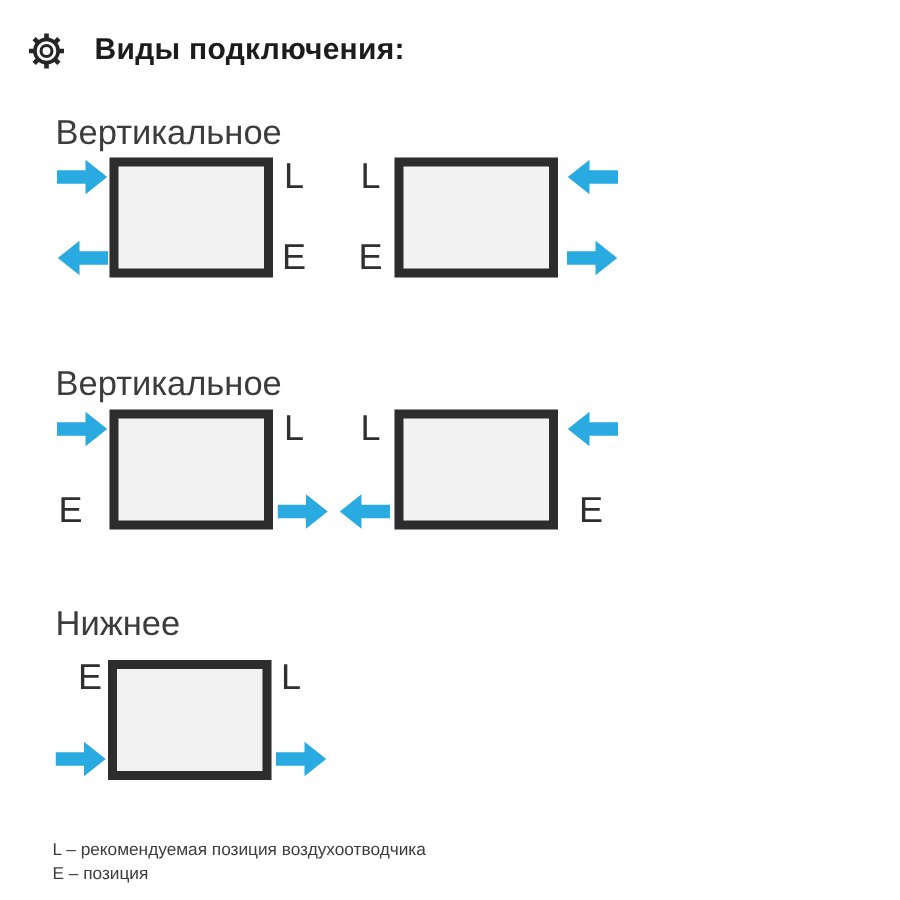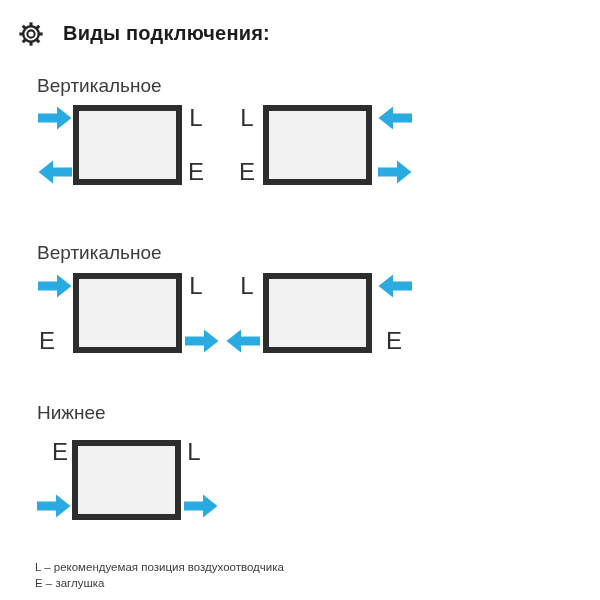--- a/index.html
+++ b/index.html
@@ -17,21 +17,21 @@
     position:relative;width:600px;height:600px;background:var(--background);
     overflow:hidden;
   }
   .page-title{
     position:absolute;left:63px;top:22px;
     font-size:20px;font-weight:bold;color:var(--title-text);letter-spacing:.2px;
   }
   .gear{position:absolute;left:17px;top:20px;width:28px;height:28px;}
   .section-title{
     position:absolute;left:37px;
-    font-size:19px;color:var(--text);
+    font-size:23px;color:var(--text);
   }
   .radiator{
     position:absolute;width:109px;height:80px;
     border:6px solid var(--radiator-border);
     background:var(--radiator-fill);
   }
   .port{
     position:absolute;transform:translate(-50%,-50%);
     font-size:24px;color:#2F2F2F;line-height:1;
   }
@@ -137,16 +137,16 @@
       </svg>
     </div>
   <div class="arrow" style="left:184px;top:494px">
       <svg viewBox="0 0 34 24">
         <polygon points="0,7.5 19,7.5 19,0.5 33.5,12 19,23.5 19,16.5 0,16.5"></polygon>
       </svg>
     </div>
 
   <div class="legend">
     <div>L – рекомендуемая позиция воздухоотводчика</div>
-    <div>E – заглушка</div>
+    <div>E – позиция</div>
   </div>
 
 </div>
 
 </body></html>

